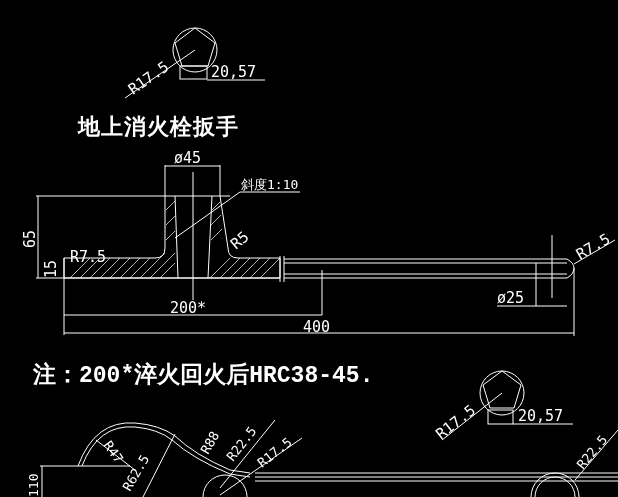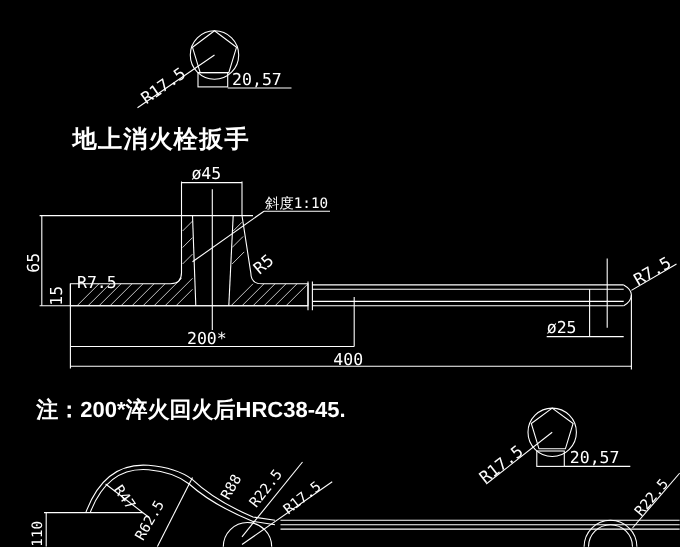--- a/index.html
+++ b/index.html
@@ -2,21 +2,21 @@
 <html><head>
 <meta charset="utf-8">
 <style>
   html, body { margin:0; padding:0; background:#000; }
   body { width:618px; height:497px; overflow:hidden; position:relative; font-family:"Liberation Sans", sans-serif; }
   svg { position:absolute; left:0; top:0; }
   .cad { stroke:#fff; stroke-width:1; fill:none; }
   .dim { fill:#fff; font-family:"DejaVu Sans Mono", monospace; font-size:15px; }
   .dim-s { fill:#fff; font-family:"DejaVu Sans Mono", monospace; font-size:13px; }
   .title { position:absolute; color:#fff; font-family:"DejaVu Serif", serif; font-weight:bold; font-size:22px; letter-spacing:1px; }
-  .note { position:absolute; color:#fff; font-family:Liberation Sans, sans-serif; font-weight:bold; font-size:20px; }
+  .note { position:absolute; color:#fff; font-family:Liberation Mono, monospace; font-weight:bold; font-size:23px; }
 </style>
 </head>
 <body>
 
 <svg width="618" height="497" viewBox="0 0 618 497">
 
   <g>
     <circle class="cad" cx="195" cy="50" r="22"></circle>
     <polygon class="cad" points="195,28 215,43 208,66 182,66 175,43"></polygon>
     <rect class="cad" x="180" y="66" width="27" height="13"></rect>
@@ -127,14 +127,14 @@
   <text class="dim" transform="translate(35,248) rotate(-90)">65</text>
   <text class="dim" transform="translate(56,278) rotate(-90)">15</text>
   <text class="dim" x="70" y="262">R7.5</text>
   <text class="dim" transform="translate(236,250) rotate(-40)">R5</text>
   <text class="dim" transform="translate(580,260) rotate(-30)">R7.5</text>
   <text class="dim" x="497" y="303">ø25</text>
   <text class="dim" x="170" y="313">200*</text>
   <text class="dim" x="303" y="332">400</text>
 </svg>
 
-<div class="title" style="left:66px; top:112px;">地上消火栓扳手</div>
+<div class="title" style="left:78px; top:112px;">地上消火栓扳手</div>
 <div class="note" style="left:33px; top:359px;">注：200*淬火回火后HRC38-45.</div>
 
 </body></html>

